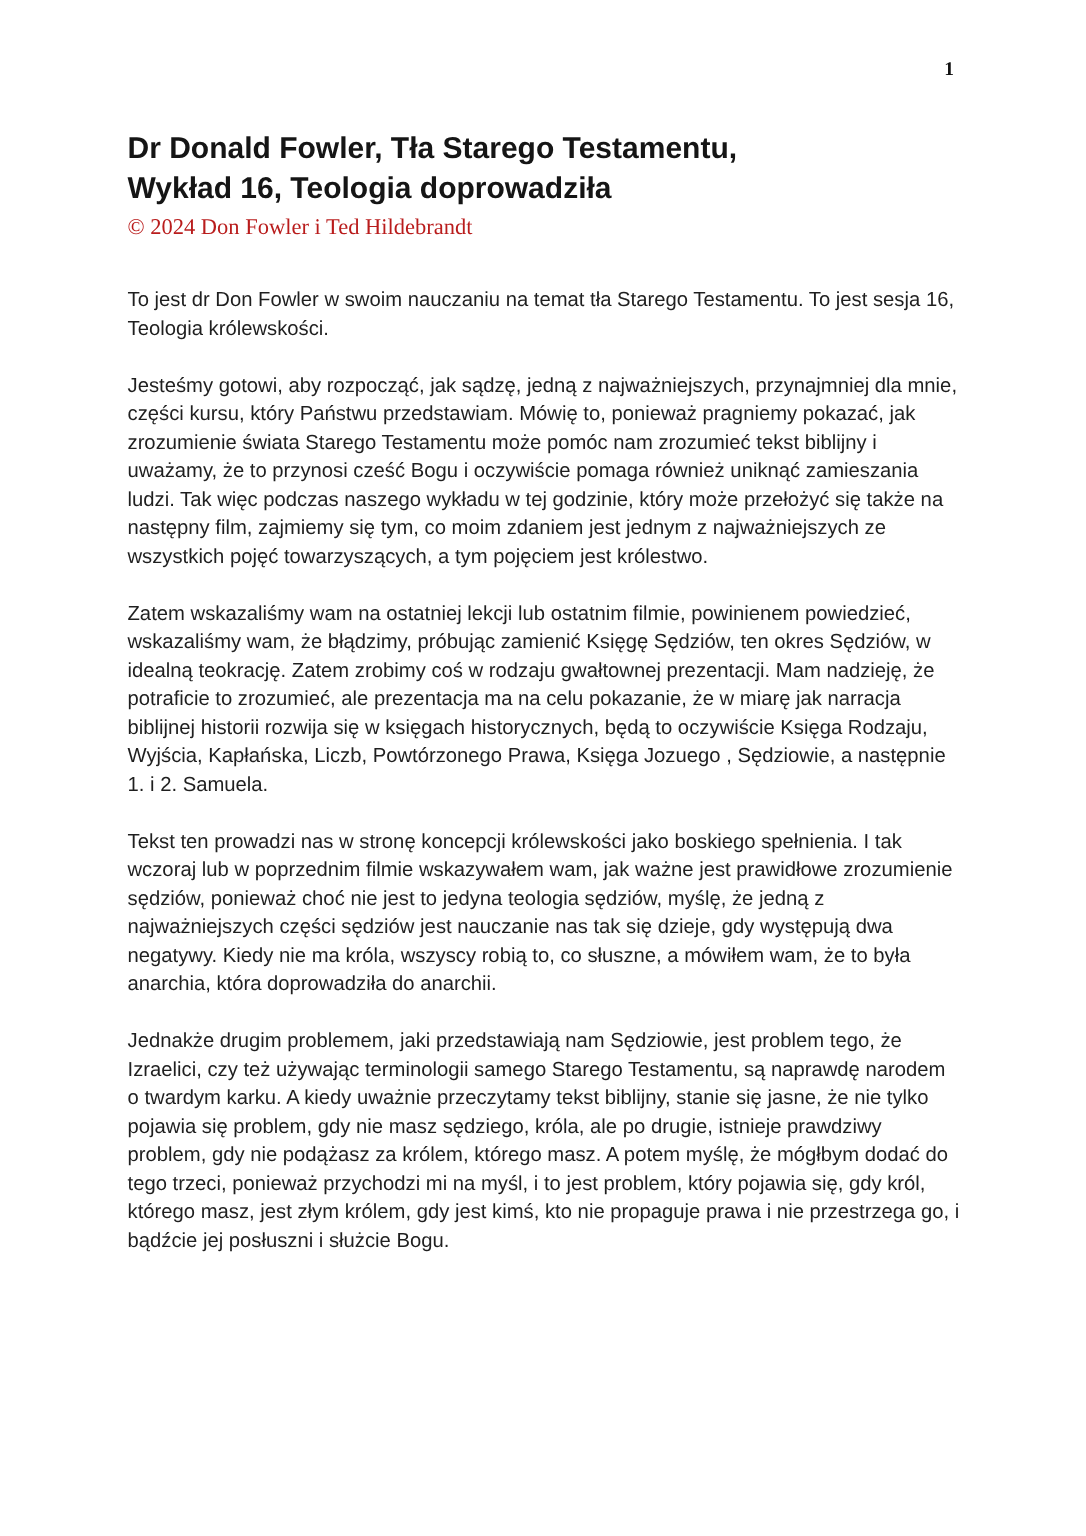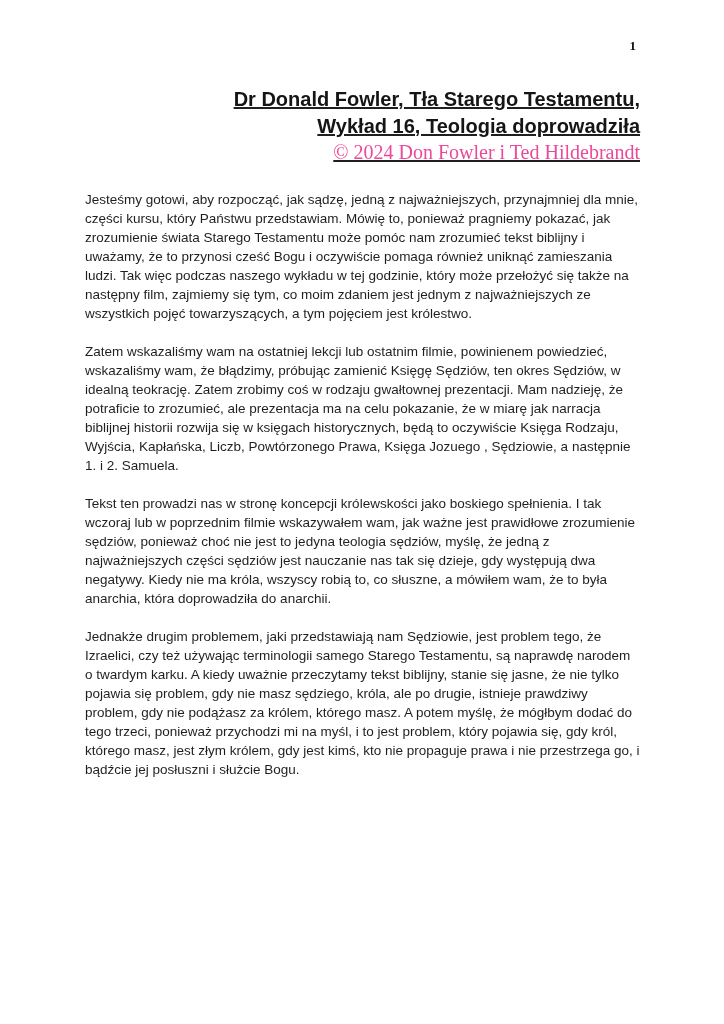--- a/index.html
+++ b/index.html
@@ -21,37 +21,36 @@
   .page-number {
     position: absolute;
     top: 38px;
     right: 88px;
     font-family: "Liberation Serif", serif;
     font-weight: bold;
     font-size: 13px;
     color: #111;
   }
   .doc-header {
-    text-align: right;
+    text-align: left;
     margin-bottom: 28px;
-    text-decoration: underline;
   }
   .doc-title {
     font-family: "Liberation Sans", sans-serif;
     font-weight: bold;
     font-size: 20px;
     line-height: 27px;
     color: #151515;
     margin: 0;
   }
   .doc-copyright {
     font-family: "Liberation Serif", serif;
-    font-size: 20px;
+    font-size: 15px;
     line-height: 20px;
-    color: #ec4899;
+    color: #b91c1c;
     margin-top: 2px;
   }
   .doc-body {
     font-size: 13.5px;
     line-height: 19px;
     text-align: left;
   }
   .doc-body p {
     margin: 0 0 19px 0;
   }
@@ -68,19 +67,20 @@
 
   <div class="doc-header">
     <h1 class="doc-title">
       <div>Dr Donald Fowler, Tła Starego Testamentu,</div>
       <div>Wykład 16, Teologia doprowadziła</div>
     </h1>
     <div class="doc-copyright">© 2024 Don Fowler i Ted Hildebrandt</div>
   </div>
 
   <div class="doc-body">
+    <p>To jest dr Don Fowler w swoim nauczaniu na temat tła Starego Testamentu. To jest sesja 16, Teologia królewskości.</p>
     <p>Jesteśmy gotowi, aby rozpocząć, jak sądzę, jedną z najważniejszych, przynajmniej dla mnie, części kursu, który Państwu przedstawiam. Mówię to, ponieważ pragniemy pokazać, jak zrozumienie świata Starego Testamentu może pomóc nam zrozumieć tekst biblijny i uważamy, że to przynosi cześć Bogu i oczywiście pomaga również uniknąć zamieszania ludzi. Tak więc podczas naszego wykładu w tej godzinie, który może przełożyć się także na następny film, zajmiemy się tym, co moim zdaniem jest jednym z najważniejszych ze wszystkich pojęć towarzyszących, a tym pojęciem jest królestwo.</p>
     <p>Zatem wskazaliśmy wam na ostatniej lekcji lub ostatnim filmie, powinienem powiedzieć, wskazaliśmy wam, że błądzimy, próbując zamienić Księgę Sędziów, ten okres Sędziów, w idealną teokrację. Zatem zrobimy coś w rodzaju gwałtownej prezentacji. Mam nadzieję, że potraficie to zrozumieć, ale prezentacja ma na celu pokazanie, że w miarę jak narracja biblijnej historii rozwija się w księgach historycznych, będą to oczywiście Księga Rodzaju, Wyjścia, Kapłańska, Liczb, Powtórzonego Prawa, Księga Jozuego , Sędziowie, a następnie 1. i 2. Samuela.</p>
     <p>Tekst ten prowadzi nas w stronę koncepcji królewskości jako boskiego spełnienia. I tak wczoraj lub w poprzednim filmie wskazywałem wam, jak ważne jest prawidłowe zrozumienie sędziów, ponieważ choć nie jest to jedyna teologia sędziów, myślę, że jedną z najważniejszych części sędziów jest nauczanie nas tak się dzieje, gdy występują dwa negatywy. Kiedy nie ma króla, wszyscy robią to, co słuszne, a mówiłem wam, że to była anarchia, która doprowadziła do anarchii.</p>
     <p>Jednakże drugim problemem, jaki przedstawiają nam Sędziowie, jest problem tego, że Izraelici, czy też używając terminologii samego Starego Testamentu, są naprawdę narodem o twardym karku. A kiedy uważnie przeczytamy tekst biblijny, stanie się jasne, że nie tylko pojawia się problem, gdy nie masz sędziego, króla, ale po drugie, istnieje prawdziwy problem, gdy nie podążasz za królem, którego masz. A potem myślę, że mógłbym dodać do tego trzeci, ponieważ przychodzi mi na myśl, i to jest problem, który pojawia się, gdy król, którego masz, jest złym królem, gdy jest kimś, kto nie propaguje prawa i nie przestrzega go, i bądźcie jej posłuszni i służcie Bogu.</p>
   </div>
 
 </div>
 
 </body></html>

